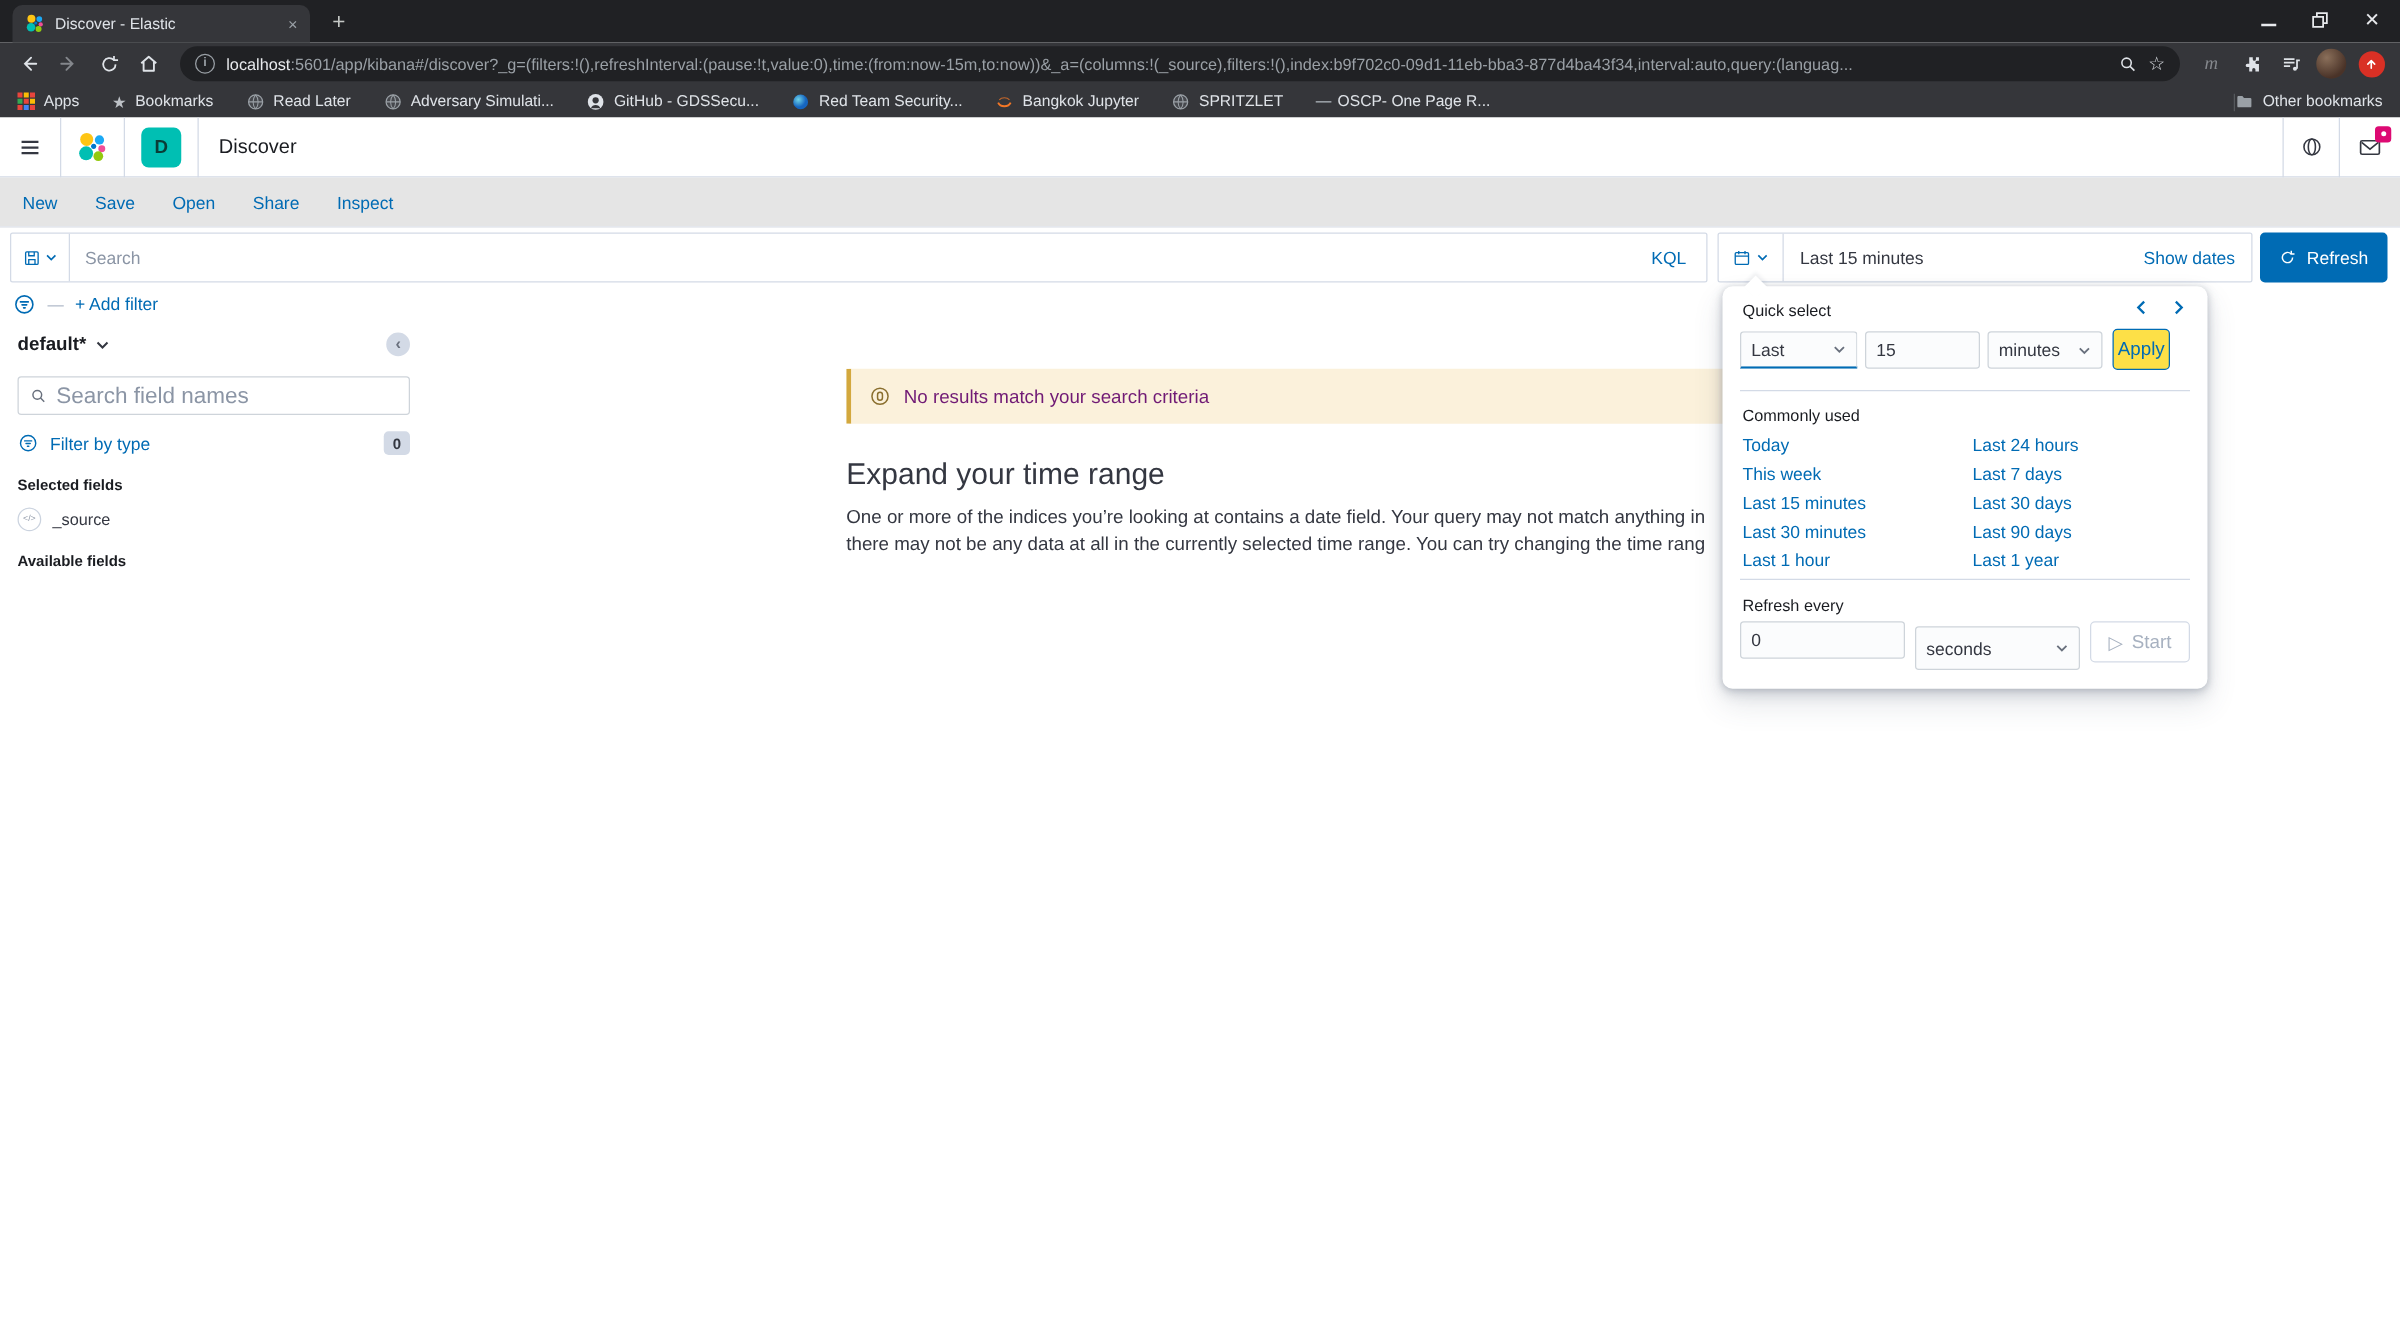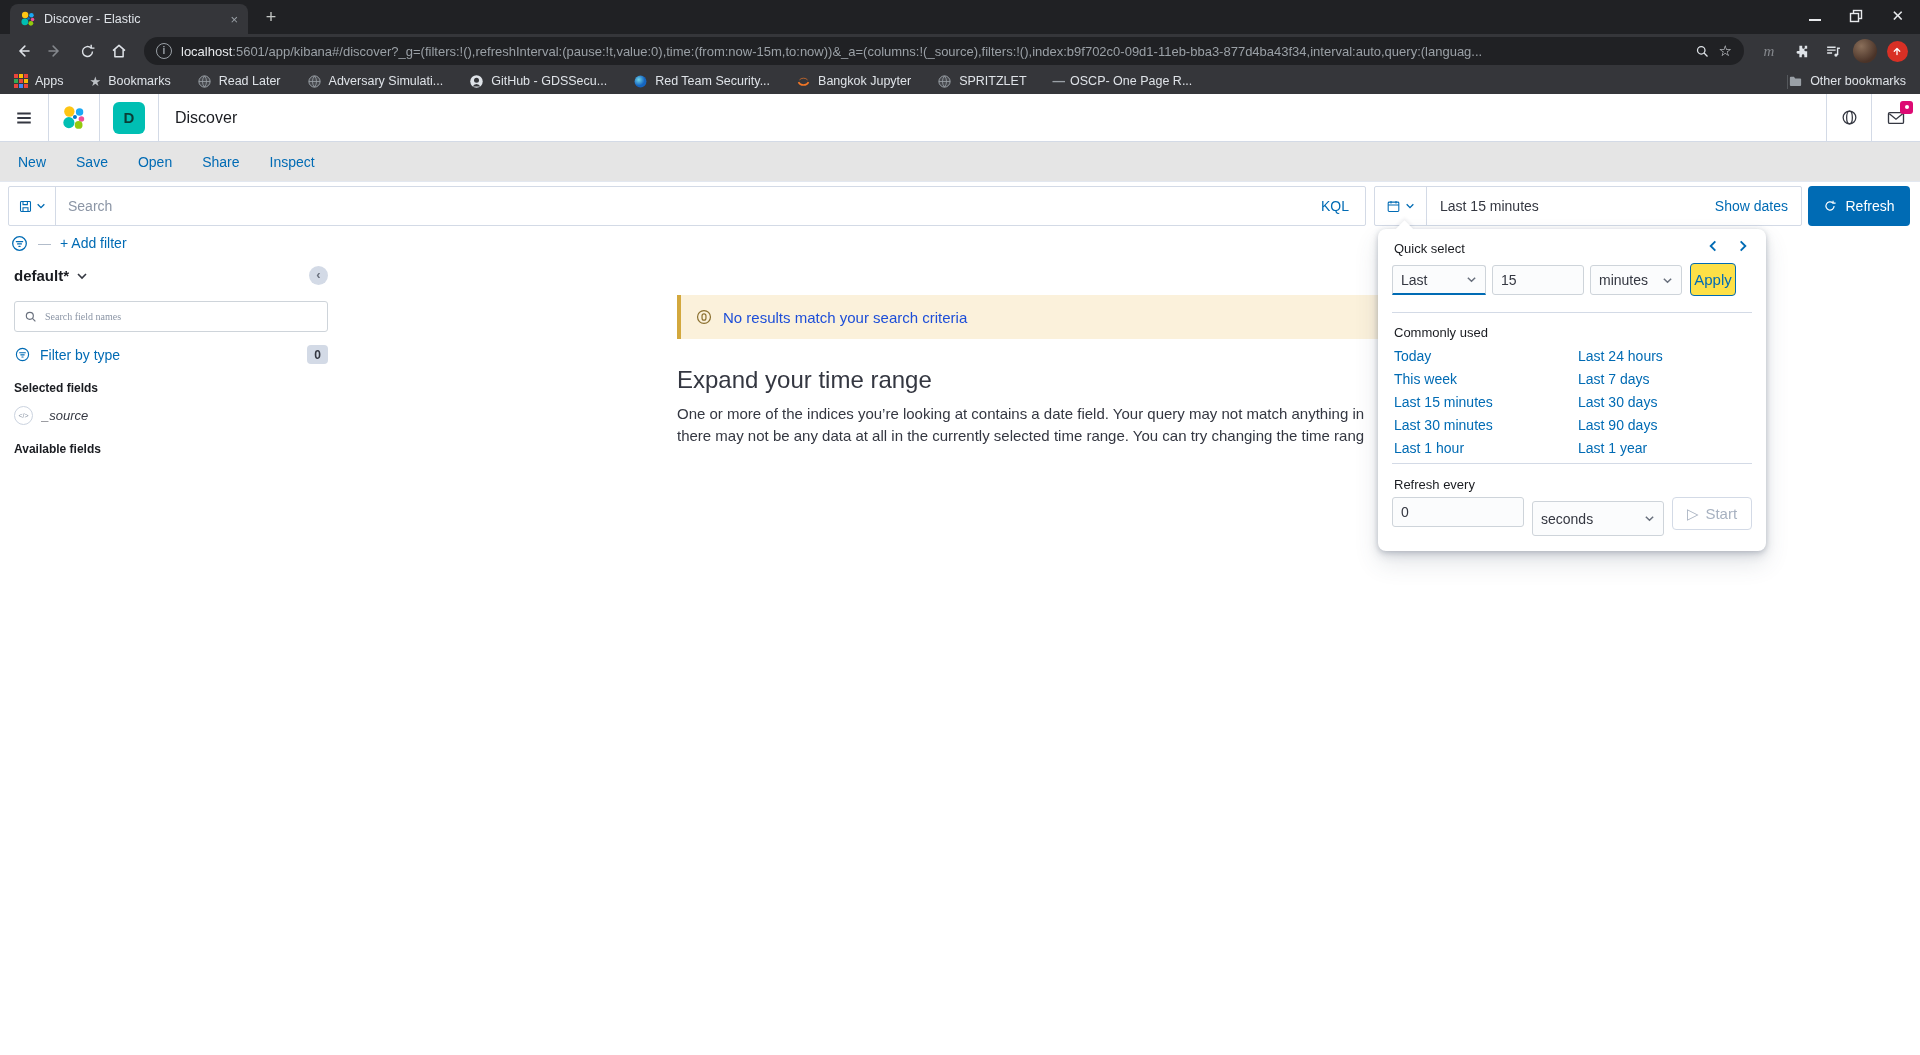--- a/index.html
+++ b/index.html
@@ -92,38 +92,38 @@
   .addfilter { font-size:14px; color:#006BB4; }
 
   
   #sidebar { position:absolute; left:0; top:258px; width:344px; bottom:0; padding:8px 16px 0 14px; }
   .idxrow { display:flex; align-items:center; gap:7px; }
   .idxname { font-size:15px; font-weight:700; color:#1a1c21; }
   .collapsebtn { margin-left:auto; width:19px; height:19px; border-radius:50%; background:#d3dae6;
     color:#69707d; font-size:13px; line-height:17px; text-align:center; font-weight:700; }
   .fieldsearch { margin-top:16px; height:31px; border:1px solid #ced4da; border-radius:3px;
     display:flex; align-items:center; padding:0 9px; gap:7px; background:#fff; }
-  #fieldsearchinput { flex:1; border:0; outline:0; font-size:10px; color:#14532d;
-    font-family:Liberation Serif, serif; }
+  #fieldsearchinput { flex:1; border:0; outline:0; font-size:18px; color:#14532d;
+    font-family:Liberation Sans, sans-serif; }
   #fieldsearchinput::placeholder { color:#8b95a5; }
   .filtertype { margin-top:13px; display:flex; align-items:center; gap:9px; }
   .filtertype-label { font-size:14px; color:#006BB4; }
   .countbadge { margin-left:auto; min-width:21px; height:19px; background:#d3dae6; border-radius:4px;
     font-size:12px; font-weight:700; color:#343741; display:flex; align-items:center; justify-content:center; }
   .sectionh { margin-top:17px; font-size:12px; font-weight:700; color:#1a1c21; }
   .fielditem { margin-top:11px; display:flex; align-items:center; gap:9px; }
   .codeicon { width:19px; height:19px; border:1px solid #cbd3df; border-radius:50%; color:#8b95a5;
     font-size:7px; line-height:17px; text-align:center; letter-spacing:0; }
-  .fieldname { font-size:13px; color:#343741;font-style:italic; }
+  .fieldname { font-size:13px; color:#343741; }
 
   
   #callout { position:absolute; left:677px; top:295px; width:1000px; height:44px; background:#fbf1db;
     border-left:4px solid #d3a83d; border-radius:0 4px 4px 0; display:flex; align-items:center;
     padding-left:14px; gap:10px; z-index:1; }
-  .callout-text { font-size:15px; color:#1d4ed8; }
+  .callout-text { font-size:15px; color:#701a75; }
   #expand-heading { position:absolute; left:677px; top:366px; font-size:24px; font-weight:400;
     color:#343741; z-index:1; }
   .bodyline { position:absolute; left:677px; font-size:15px; color:#343741; white-space:nowrap; z-index:1; }
   #bodyline1 { top:405px; } #bodyline2 { top:427px; }
 
   
   #popover { position:absolute; left:1378px; top:229px; width:388px; height:322px; background:#fff;
     border-radius:8px; z-index:50;
     box-shadow:0 1px 5px rgba(65,78,101,.22), 0 4px 10px rgba(65,78,101,.18), 0 12px 24px rgba(65,78,101,.14); }
   .arrow { position:absolute; left:20px; top:-6px; width:13px; height:13px; background:#fff;

